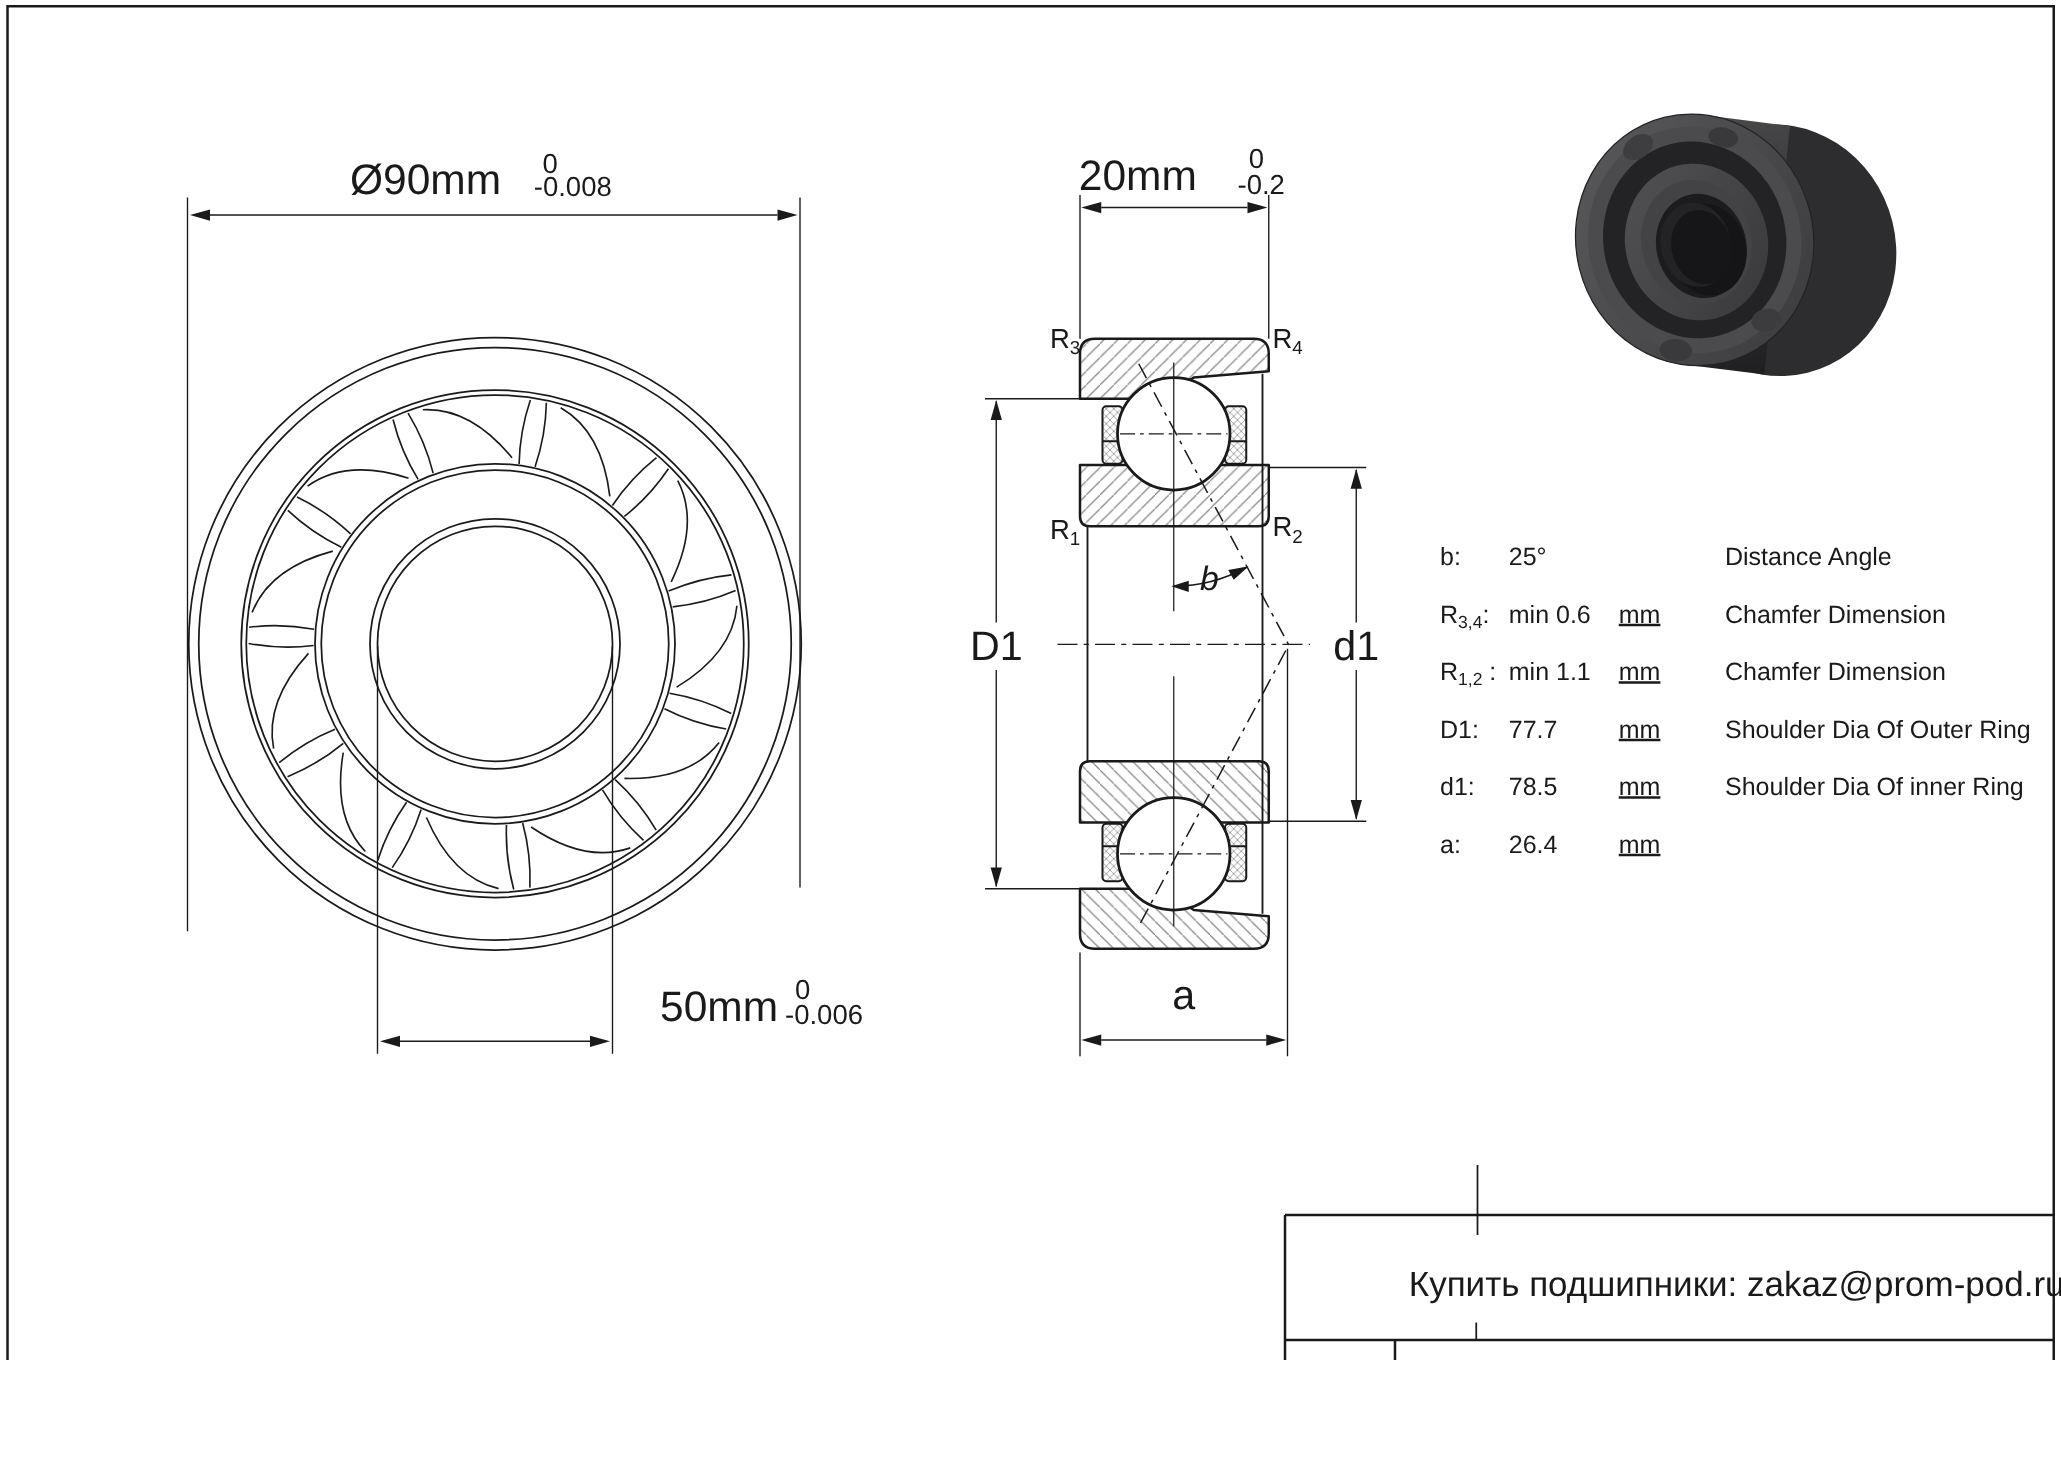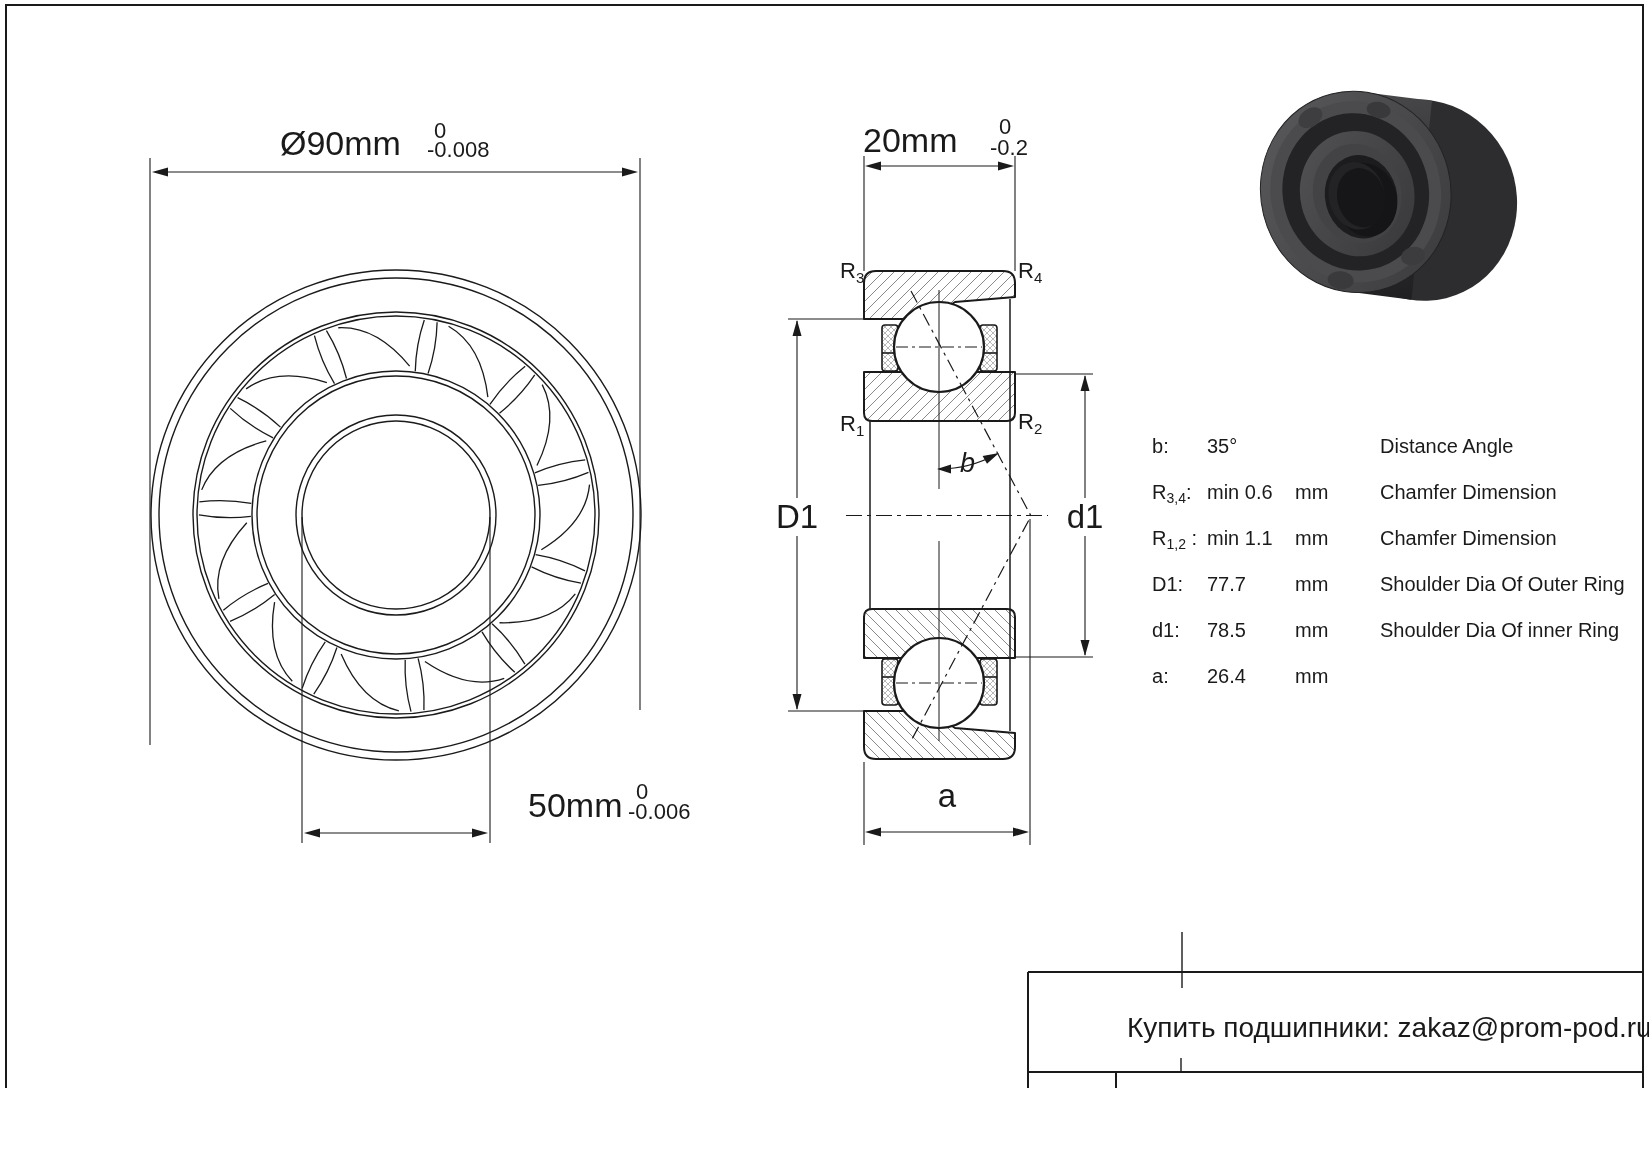--- a/index.html
+++ b/index.html
@@ -4,21 +4,21 @@
 <style>
   html,body{margin:0;padding:0;background:#fff;}
   #page{position:relative;width:1649px;height:1088px;background:#ffffff;overflow:hidden;
         font-family:"Liberation Sans", sans-serif;color:#1a1a1a;}
   #page svg{position:absolute;left:0;top:0;}
   svg text{font-family:"Liberation Sans", sans-serif;fill:#1a1a1a;}
   .overlay{position:absolute;white-space:nowrap;color:#1a1a1a;}
   .spec-row{position:absolute;left:1152px;font-size:20px;}
   .sp-param{display:inline-block;width:55px;vertical-align:top;}
   .sp-val{display:inline-block;width:88px;vertical-align:top;}
-  .sp-unit{display:inline-block;width:85px;vertical-align:top;}
+  .sp-unit{display:inline-block;width:85px;vertical-align:top;text-decoration:underline;}
   .sp-desc{display:inline-block;vertical-align:top;line-height:23px;}
   .sub{font-size:14px;vertical-align:-4px;}
   #contact-line{left:1127px;top:1012px;font-size:28px;}
   #part-label{left:1028px;top:1074px;width:88px;height:86px;display:flex;flex-direction:column;
               align-items:center;justify-content:center;font-size:25px;line-height:29px;white-space:nowrap;}
   #part-number{left:1127px;top:1106px;font-size:21px;}
 </style>
 </head>
 <body>
 
@@ -248,21 +248,21 @@
     <line x1="1116" y1="1072" x2="1116" y2="1162"></line>
   </g>
   <g stroke="#1a1a1a" stroke-width="1.4">
     <line x1="1182" y1="932" x2="1182" y2="988"></line>
     <line x1="1181" y1="1058" x2="1181" y2="1072"></line>
   </g>
 </svg>
 
 <div>
   <div class="spec-row" style="top:435px">
-    <span class="sp-param"><span>b</span><span class="sub"></span><span>:</span></span><span class="sp-val">35°</span><span class="sp-unit"></span><span class="sp-desc">Distance Angle</span>
+    <span class="sp-param"><span>b</span><span class="sub"></span><span>:</span></span><span class="sp-val">25°</span><span class="sp-unit"></span><span class="sp-desc">Distance Angle</span>
   </div>
   <div class="spec-row" style="top:481px">
     <span class="sp-param"><span>R</span><span class="sub">3,4</span><span>:</span></span><span class="sp-val">min 0.6</span><span class="sp-unit">mm</span><span class="sp-desc">Chamfer Dimension</span>
   </div>
   <div class="spec-row" style="top:527px">
     <span class="sp-param"><span>R</span><span class="sub">1,2</span><span> :</span></span><span class="sp-val">min 1.1</span><span class="sp-unit">mm</span><span class="sp-desc">Chamfer Dimension</span>
   </div>
   <div class="spec-row" style="top:573px">
     <span class="sp-param"><span>D1</span><span class="sub"></span><span>:</span></span><span class="sp-val">77.7</span><span class="sp-unit">mm</span><span class="sp-desc">Shoulder Dia Of Outer Ring</span>
   </div>

